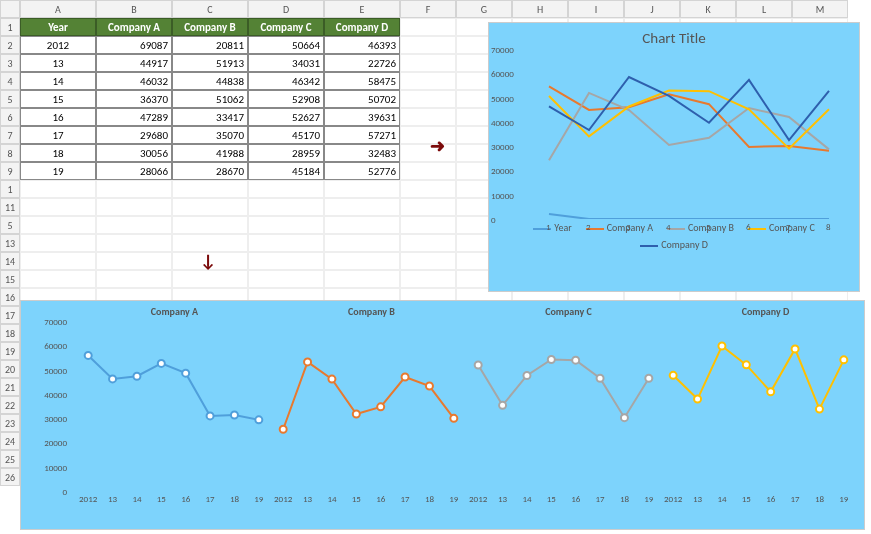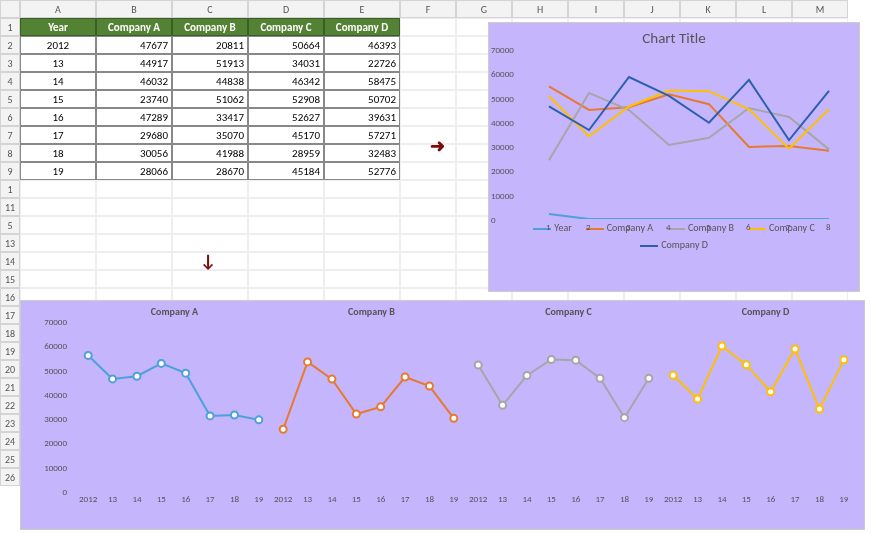--- a/index.html
+++ b/index.html
@@ -48,21 +48,21 @@
     font-weight: bold;
     text-align: center;
     border: 1px solid #3b5d26;
   }
   .yearcol { text-align: center; }
   .databorder {
     border: 1px solid #888;
   }
   .chart-box {
     position: absolute;
-    background: #c4b5fd;
+    background: #7dd3fc;
     border: 1px solid #ccc;
   }
   #chart-main {
     left: 488px;
     top: 22px;
     width: 372px;
     height: 270px;
   }
   .chart-title {
     text-align: center;
@@ -161,21 +161,21 @@
     <div class="cell" style="border: 1px solid rgb(238, 238, 238);"></div>
     <div class="cell" style="border: 1px solid rgb(238, 238, 238);"></div>
     <div class="cell" style="border: 1px solid rgb(238, 238, 238);"></div>
     <div class="cell" style="border: 1px solid rgb(238, 238, 238);"></div>
     <div class="cell" style="border: 1px solid rgb(238, 238, 238);"></div>
     <div class="cell" style="border: 1px solid rgb(238, 238, 238);"></div>
     <div class="cell" style="border: 1px solid rgb(238, 238, 238);"></div>
     <div class="cell" style="border: 1px solid rgb(238, 238, 238);"></div>
     <div class="row-header">2</div>
     <div class="cell databorder yearcol">2012</div>
-    <div class="cell databorder">47677</div>
+    <div class="cell databorder">69087</div>
     <div class="cell databorder">20811</div>
     <div class="cell databorder">50664</div>
     <div class="cell databorder">46393</div>
     <div class="cell" style="border: 1px solid rgb(238, 238, 238);"></div>
     <div class="cell" style="border: 1px solid rgb(238, 238, 238);"></div>
     <div class="cell" style="border: 1px solid rgb(238, 238, 238);"></div>
     <div class="cell" style="border: 1px solid rgb(238, 238, 238);"></div>
     <div class="cell" style="border: 1px solid rgb(238, 238, 238);"></div>
     <div class="cell" style="border: 1px solid rgb(238, 238, 238);"></div>
     <div class="cell" style="border: 1px solid rgb(238, 238, 238);"></div>
@@ -203,21 +203,21 @@
     <div class="cell" style="border: 1px solid rgb(238, 238, 238);"></div>
     <div class="cell" style="border: 1px solid rgb(238, 238, 238);"></div>
     <div class="cell" style="border: 1px solid rgb(238, 238, 238);"></div>
     <div class="cell" style="border: 1px solid rgb(238, 238, 238);"></div>
     <div class="cell" style="border: 1px solid rgb(238, 238, 238);"></div>
     <div class="cell" style="border: 1px solid rgb(238, 238, 238);"></div>
     <div class="cell" style="border: 1px solid rgb(238, 238, 238);"></div>
     <div class="cell" style="border: 1px solid rgb(238, 238, 238);"></div>
     <div class="row-header">5</div>
     <div class="cell databorder yearcol">15</div>
-    <div class="cell databorder">23740</div>
+    <div class="cell databorder">36370</div>
     <div class="cell databorder">51062</div>
     <div class="cell databorder">52908</div>
     <div class="cell databorder">50702</div>
     <div class="cell" style="border: 1px solid rgb(238, 238, 238);"></div>
     <div class="cell" style="border: 1px solid rgb(238, 238, 238);"></div>
     <div class="cell" style="border: 1px solid rgb(238, 238, 238);"></div>
     <div class="cell" style="border: 1px solid rgb(238, 238, 238);"></div>
     <div class="cell" style="border: 1px solid rgb(238, 238, 238);"></div>
     <div class="cell" style="border: 1px solid rgb(238, 238, 238);"></div>
     <div class="cell" style="border: 1px solid rgb(238, 238, 238);"></div>

